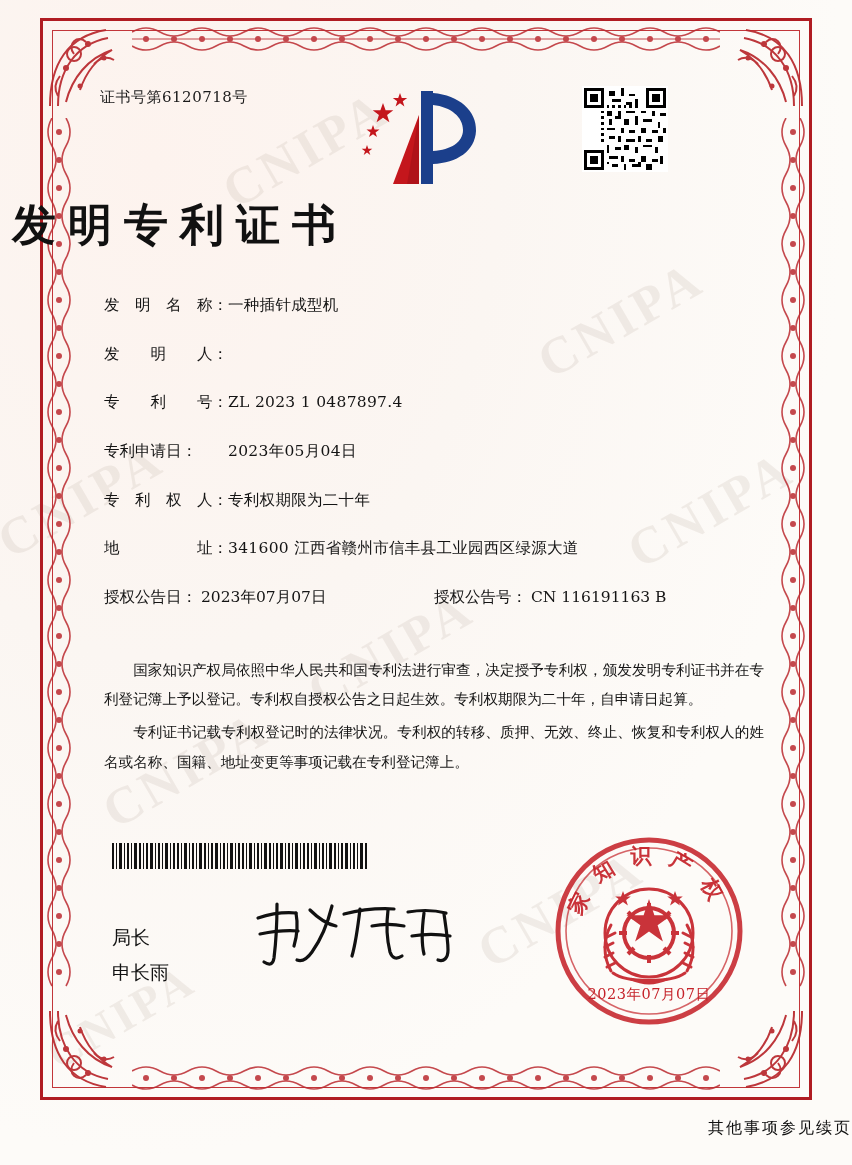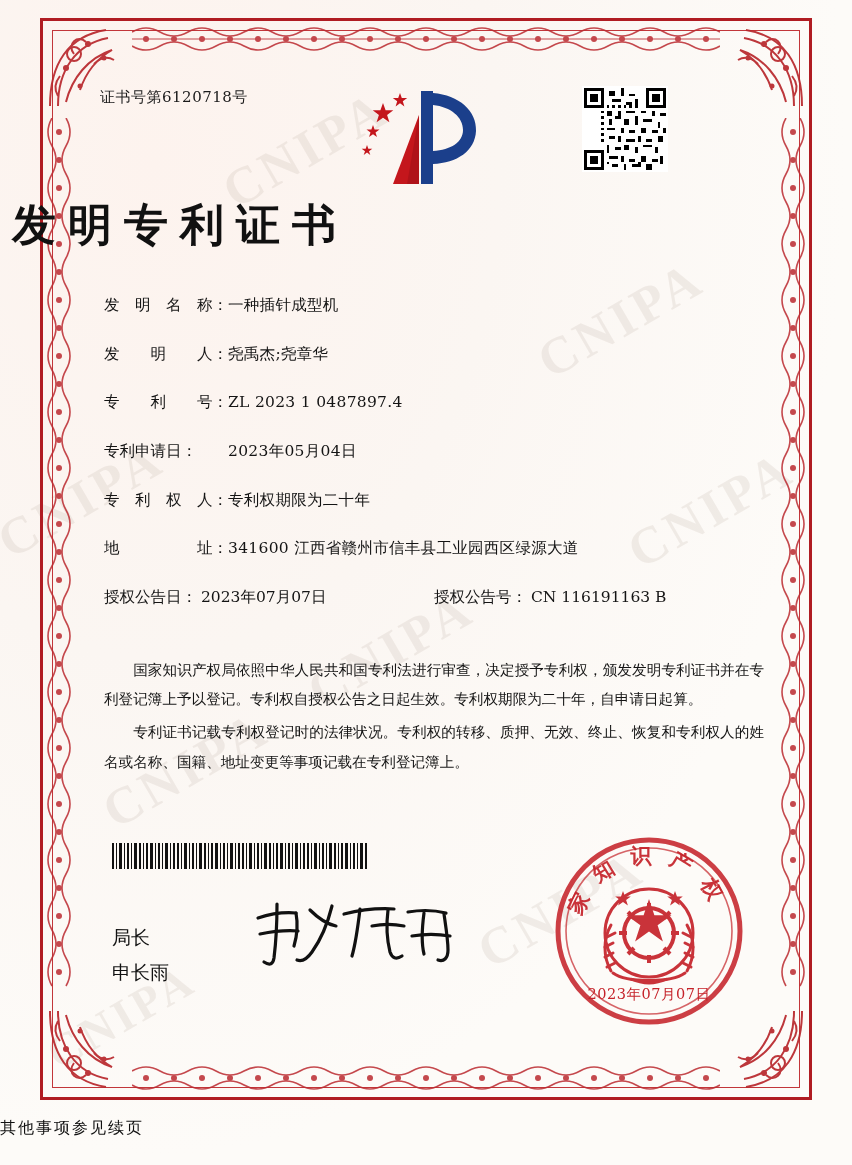--- a/index.html
+++ b/index.html
@@ -226,21 +226,21 @@
     width: 852px;
     text-align: center;
     font-size: 14px;
     color: #1a1a1a;
   }
 
   .footnote {
     position: absolute;
     left: 0; top: 1118px;
     width: 852px;
-    text-align: left;
+    text-align: right;
     font-size: 16px;
     color: #111;
     letter-spacing: 2px;
   }
 </style>
 </head>
 <body>
 
 <div class="page">
 
@@ -607,21 +607,20 @@
         </div>
         <div class="f-value">一种插针成型机</div>
       </div>
 
       <div class="field">
         <div class="f-label spread">
           <span>发</span>
             <span>明</span>
             <span>人：</span>
         </div>
-        <div class="f-value">尧禹杰;尧章华</div>
       </div>
 
       <div class="field">
         <div class="f-label spread">
           <span>专</span>
             <span>利</span>
             <span>号：</span>
         </div>
         <div class="f-value">ZL 2023 1 0487897.4</div>
       </div>

